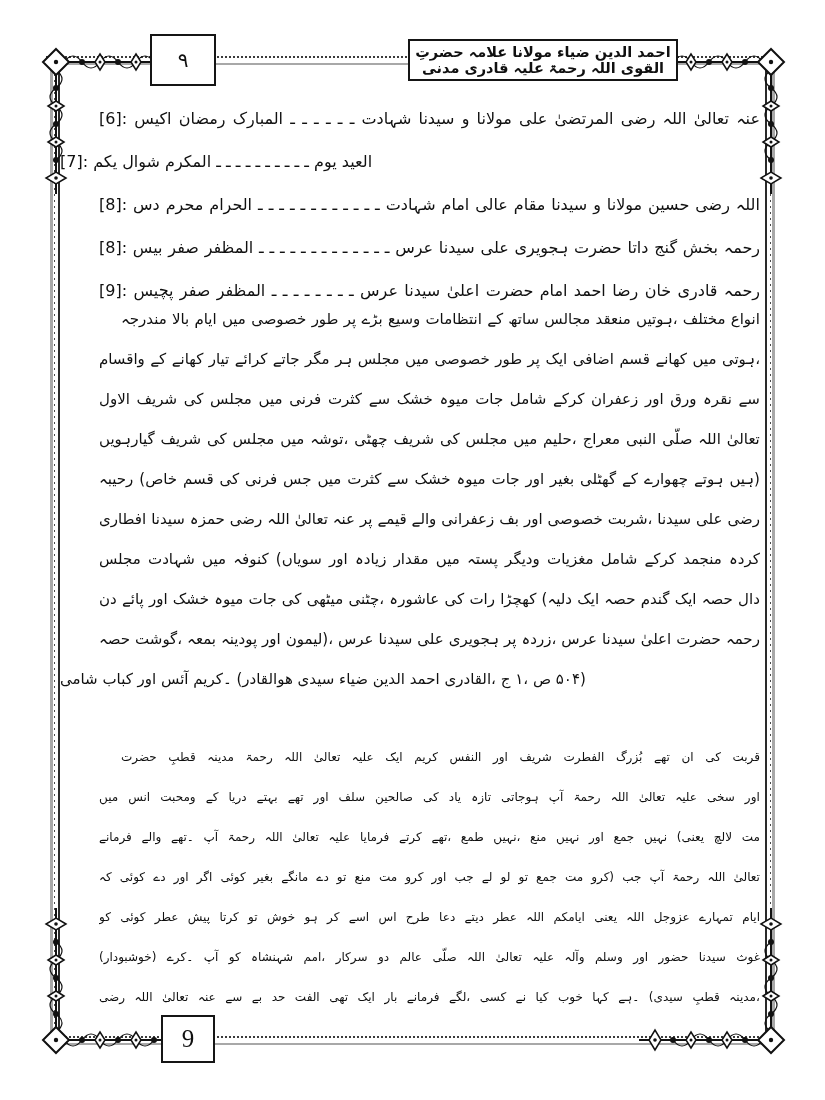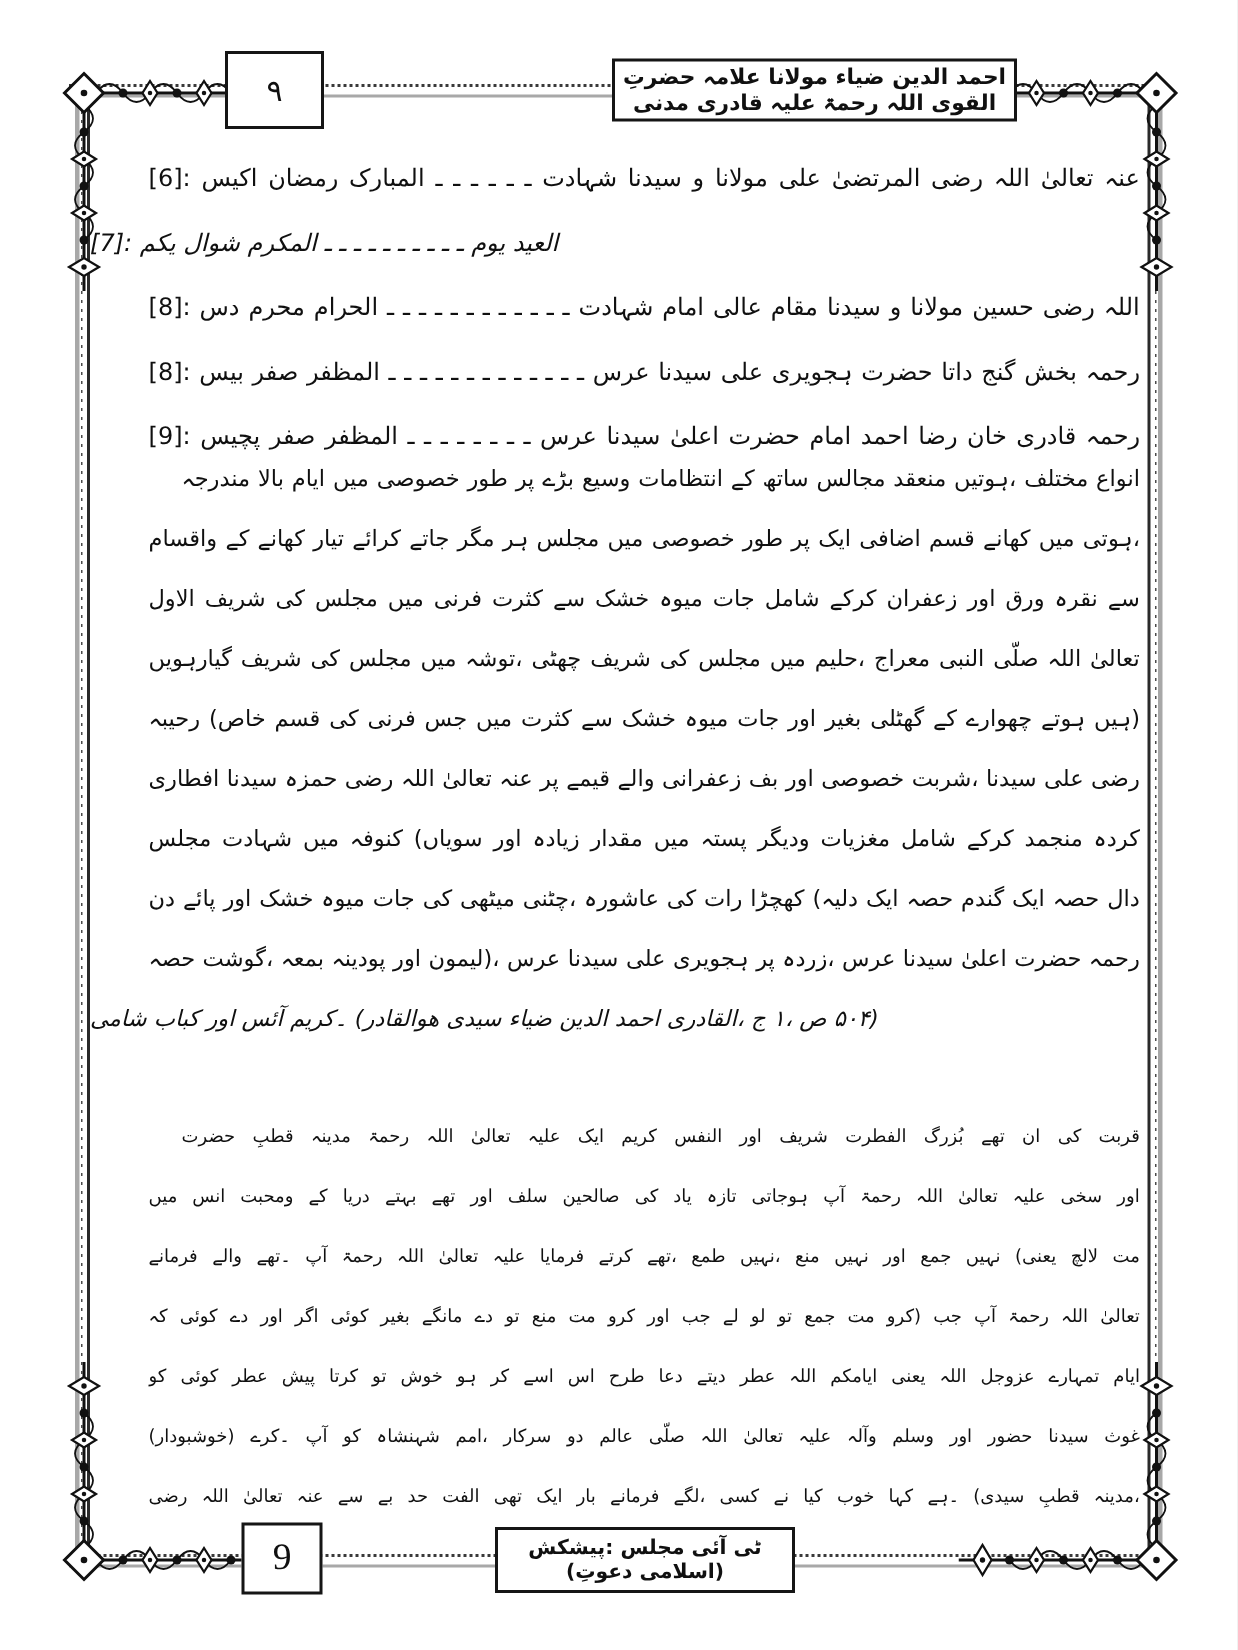--- a/index.html
+++ b/index.html
@@ -45,21 +45,21 @@
   .tblock{position:absolute;left:60px;width:700px;z-index:2;direction:ltr;}
   #list{top:97px;font-size:16px;}
   #list .line{height:43px;line-height:43px;}
   #para1{top:299px;font-size:15px;}
   #para2{top:737px;font-size:12px;}
   #para1 .line,#para2 .line{height:40px;line-height:40px;}
   #section-heading{top:692px;height:42px;line-height:42px;font-size:21px;font-weight:bold;
                    color:#1d3257;text-align:right;padding-right:18px;box-sizing:border-box;}
   .line{overflow:hidden;}
   .jline{text-align:justify;text-align-last:justify;margin-left:39px;}
-  .lline{text-align:left;text-align-last:left;font-style:italic;}
+  .lline{text-align:left;text-align-last:left;}
   .indent{text-indent:22px;}
   bdi{unicode-bidi:isolate;}
 </style>
 </head>
 <body>
 
 <div class="page">
 
   <svg width="0" height="0" style="position:absolute" aria-hidden="true">
     <defs>
@@ -147,17 +147,14 @@
     <div class="line jline"><bdi dir="rtl">فرمانے</bdi> <bdi dir="rtl">والے</bdi> <bdi dir="rtl">تھے</bdi><span dir="ltr">۔</span> <bdi dir="rtl">آپ</bdi> <bdi dir="rtl">رحمۃ</bdi> <bdi dir="rtl">اللہ</bdi> <bdi dir="rtl">تعالیٰ</bdi> <bdi dir="rtl">علیہ</bdi> <bdi dir="rtl">فرمایا</bdi> <bdi dir="rtl">کرتے</bdi> <bdi dir="rtl">تھے</bdi><span dir="ltr">،</span> <bdi dir="rtl">طمع</bdi> <bdi dir="rtl">نہیں</bdi><span dir="ltr">،</span> <bdi dir="rtl">منع</bdi> <bdi dir="rtl">نہیں</bdi> <bdi dir="rtl">اور</bdi> <bdi dir="rtl">جمع</bdi> <bdi dir="rtl">نہیں</bdi> <span dir="ltr">(</span><bdi dir="rtl">یعنی</bdi> <bdi dir="rtl">لالچ</bdi> <bdi dir="rtl">مت</bdi> </div>
     <div class="line jline"><bdi dir="rtl">کہ</bdi> <bdi dir="rtl">کوئی</bdi> <bdi dir="rtl">دے</bdi> <bdi dir="rtl">اور</bdi> <bdi dir="rtl">اگر</bdi> <bdi dir="rtl">کوئی</bdi> <bdi dir="rtl">بغیر</bdi> <bdi dir="rtl">مانگے</bdi> <bdi dir="rtl">دے</bdi> <bdi dir="rtl">تو</bdi> <bdi dir="rtl">منع</bdi> <bdi dir="rtl">مت</bdi> <bdi dir="rtl">کرو</bdi> <bdi dir="rtl">اور</bdi> <bdi dir="rtl">جب</bdi> <bdi dir="rtl">لے</bdi> <bdi dir="rtl">لو</bdi> <bdi dir="rtl">تو</bdi> <bdi dir="rtl">جمع</bdi> <bdi dir="rtl">مت</bdi> <bdi dir="rtl">کرو</bdi><span dir="ltr">)</span> <bdi dir="rtl">جب</bdi> <bdi dir="rtl">آپ</bdi> <bdi dir="rtl">رحمۃ</bdi> <bdi dir="rtl">اللہ</bdi> <bdi dir="rtl">تعالیٰ</bdi> </div>
     <div class="line jline"><bdi dir="rtl">کو</bdi> <bdi dir="rtl">کوئی</bdi> <bdi dir="rtl">عطر</bdi> <bdi dir="rtl">پیش</bdi> <bdi dir="rtl">کرتا</bdi> <bdi dir="rtl">تو</bdi> <bdi dir="rtl">خوش</bdi> <bdi dir="rtl">ہو</bdi> <bdi dir="rtl">کر</bdi> <bdi dir="rtl">اسے</bdi> <bdi dir="rtl">اس</bdi> <bdi dir="rtl">طرح</bdi> <bdi dir="rtl">دعا</bdi> <bdi dir="rtl">دیتے</bdi> <bdi dir="rtl">عطر</bdi> <bdi dir="rtl">اللہ</bdi> <bdi dir="rtl">ایامکم</bdi> <bdi dir="rtl">یعنی</bdi> <bdi dir="rtl">اللہ</bdi> <bdi dir="rtl">عزوجل</bdi> <bdi dir="rtl">تمہارے</bdi> <bdi dir="rtl">ایام</bdi> </div>
     <div class="line jline"><span dir="ltr">(</span><bdi dir="rtl">خوشبودار</bdi><span dir="ltr">)</span> <bdi dir="rtl">کرے</bdi><span dir="ltr">۔</span> <bdi dir="rtl">آپ</bdi> <bdi dir="rtl">کو</bdi> <bdi dir="rtl">شہنشاہ</bdi> <bdi dir="rtl">امم</bdi><span dir="ltr">،</span> <bdi dir="rtl">سرکار</bdi> <bdi dir="rtl">دو</bdi> <bdi dir="rtl">عالم</bdi> <bdi dir="rtl">صلّی</bdi> <bdi dir="rtl">اللہ</bdi> <bdi dir="rtl">تعالیٰ</bdi> <bdi dir="rtl">علیہ</bdi> <bdi dir="rtl">وآلہ</bdi> <bdi dir="rtl">وسلم</bdi> <bdi dir="rtl">اور</bdi> <bdi dir="rtl">حضور</bdi> <bdi dir="rtl">سیدنا</bdi> <bdi dir="rtl">غوث</bdi> </div>
     <div class="line jline"><bdi dir="rtl">رضی</bdi> <bdi dir="rtl">اللہ</bdi> <bdi dir="rtl">تعالیٰ</bdi> <bdi dir="rtl">عنہ</bdi> <bdi dir="rtl">سے</bdi> <bdi dir="rtl">بے</bdi> <bdi dir="rtl">حد</bdi> <bdi dir="rtl">الفت</bdi> <bdi dir="rtl">تھی</bdi> <bdi dir="rtl">ایک</bdi> <bdi dir="rtl">بار</bdi> <bdi dir="rtl">فرمانے</bdi> <bdi dir="rtl">لگے</bdi><span dir="ltr">،</span> <bdi dir="rtl">کسی</bdi> <bdi dir="rtl">نے</bdi> <bdi dir="rtl">کیا</bdi> <bdi dir="rtl">خوب</bdi> <bdi dir="rtl">کہا</bdi> <bdi dir="rtl">ہے</bdi><span dir="ltr">۔</span> <span dir="ltr">(</span><bdi dir="rtl">سیدی</bdi> <bdi dir="rtl">قطبِ</bdi> <bdi dir="rtl">مدینہ</bdi><span dir="ltr">،</span>  </div>
   </div>
 
   <div class="box" id="ftr-num">
     <span>9</span>
   </div>
-  <div class="box" id="ftr-pub">
-    <span><bdi dir="rtl">پیشکش</bdi><span dir="ltr">:</span> <bdi dir="rtl">مجلس</bdi> <bdi dir="rtl">آئی</bdi> <bdi dir="rtl">ٹی</bdi> <span dir="ltr">(</span><bdi dir="rtl">دعوتِ</bdi> <bdi dir="rtl">اسلامی</bdi><span dir="ltr">)</span></span>
-  </div>
 
 </div>
 
 </body></html>

